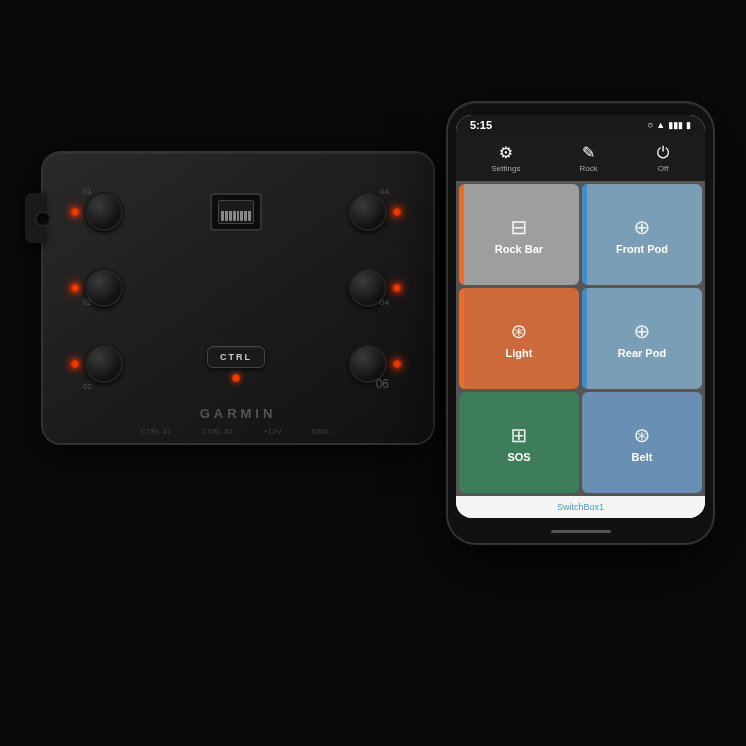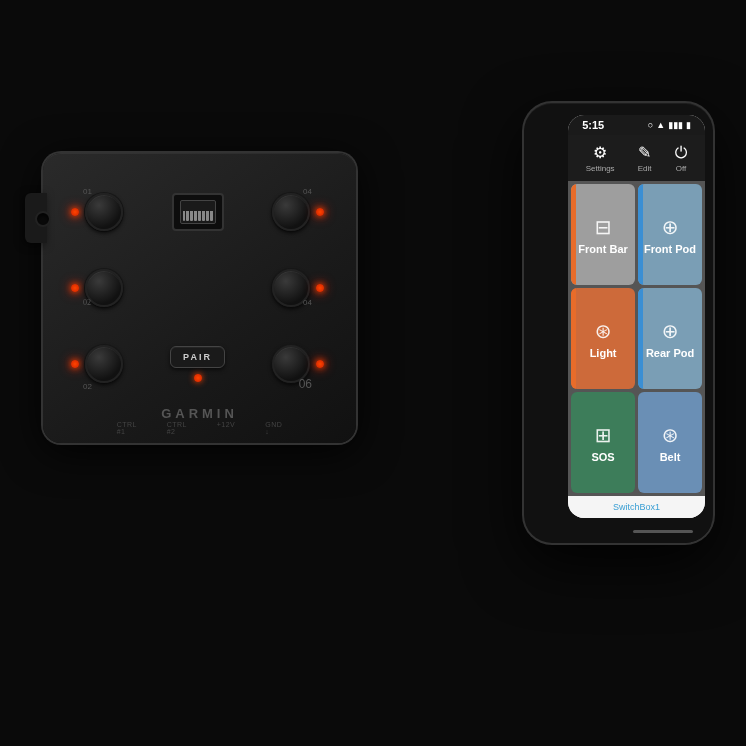--- a/index.html
+++ b/index.html
@@ -21,21 +21,21 @@
       display: flex;
       align-items: center;
       justify-content: center;
     }
 
     
     .switchbox {
       position: absolute;
       left: 20px;
       top: 80px;
-      width: 313px;
+      width: 390px;
       height: 290px;
       background: linear-gradient(145deg, #2a2a2a 0%, #1a1a1a 60%, #111 100%);
       border-radius: 18px;
       box-shadow:
         0 0 0 2px #333,
         0 8px 40px rgba(0,0,0,0.9),
         inset 0 1px 0 rgba(255,255,255,0.05);
       padding: 20px 24px 20px 20px;
       display: flex;
       flex-direction: column;
@@ -161,32 +161,31 @@
       background: #0a0a0a;
       border: 2px solid #222;
       box-shadow: inset 0 2px 4px rgba(0,0,0,0.8);
     }
 
     
     .phone {
       position: absolute;
       right: 10px;
       top: 30px;
-      width: 189px;
+      width: 265px;
       height: 440px;
       background: #111;
       border-radius: 28px;
       box-shadow:
         0 0 0 2px #333,
         0 20px 60px rgba(0,0,0,0.9),
         inset 0 1px 0 rgba(255,255,255,0.05);
       overflow: hidden;
       display: flex;
       flex-direction: column;
-      align-items: flex-end;
     }
 
     .phone-screen {
       flex: 1;
       background: #f0f0f0;
       margin: 12px 8px 8px 8px;
       border-radius: 16px;
       overflow: hidden;
       display: flex;
       flex-direction: column;
@@ -408,21 +407,21 @@
       </div>
 
       <div style="display:flex; align-items:center; justify-content:space-between; flex:1;">
         <div style="color:#555; font-size:8px; position:absolute; left:20px; bottom:32px;">02</div>
         <div style="color:#555; font-size:12px; position:absolute; right:20px; bottom:32px;">06</div>
         <div style="display:flex; align-items:center; gap:6px; margin-left:8px;">
           <div class="led"></div>
           <div class="knob"></div>
         </div>
         <div style="display:flex; flex-direction:column; align-items:center; gap:6px; flex:1;">
-          <div class="pair-btn">PAIR</div>
+          <div class="pair-btn">CTRL</div>
           <div class="pair-led"></div>
         </div>
         <div style="display:flex; align-items:center; gap:6px; margin-right:8px;">
           <div class="knob"></div>
           <div class="led"></div>
         </div>
       </div>
 
     </div>
 
@@ -450,34 +449,34 @@
         </div>
       </div>
 
       <div class="app-header">
         <div class="header-btn">
           <span class="header-icon">⚙</span>
           <span class="header-label">Settings</span>
         </div>
         <div class="header-btn">
           <span class="header-icon">✎</span>
-          <span class="header-label">Edit</span>
+          <span class="header-label">Rock</span>
         </div>
         <div class="header-btn">
           <span class="header-icon">⏻</span>
           <span class="header-label">Off</span>
         </div>
       </div>
 
       <div class="grid-container">
 
         <div class="grid-cell cell-light-bar">
           <div class="cell-indicator cell-indicator-orange"></div>
           <span class="cell-icon">⊟</span>
-          <span class="cell-label">Front Bar</span>
+          <span class="cell-label">Rock Bar</span>
         </div>
 
         <div class="grid-cell cell-front-pod">
           <div class="cell-indicator cell-indicator-blue"></div>
           <span class="cell-icon">⊕</span>
           <span class="cell-label">Front Pod</span>
         </div>
 
         <div class="grid-cell cell-rock">
           <div class="cell-indicator cell-indicator-orange2"></div>

